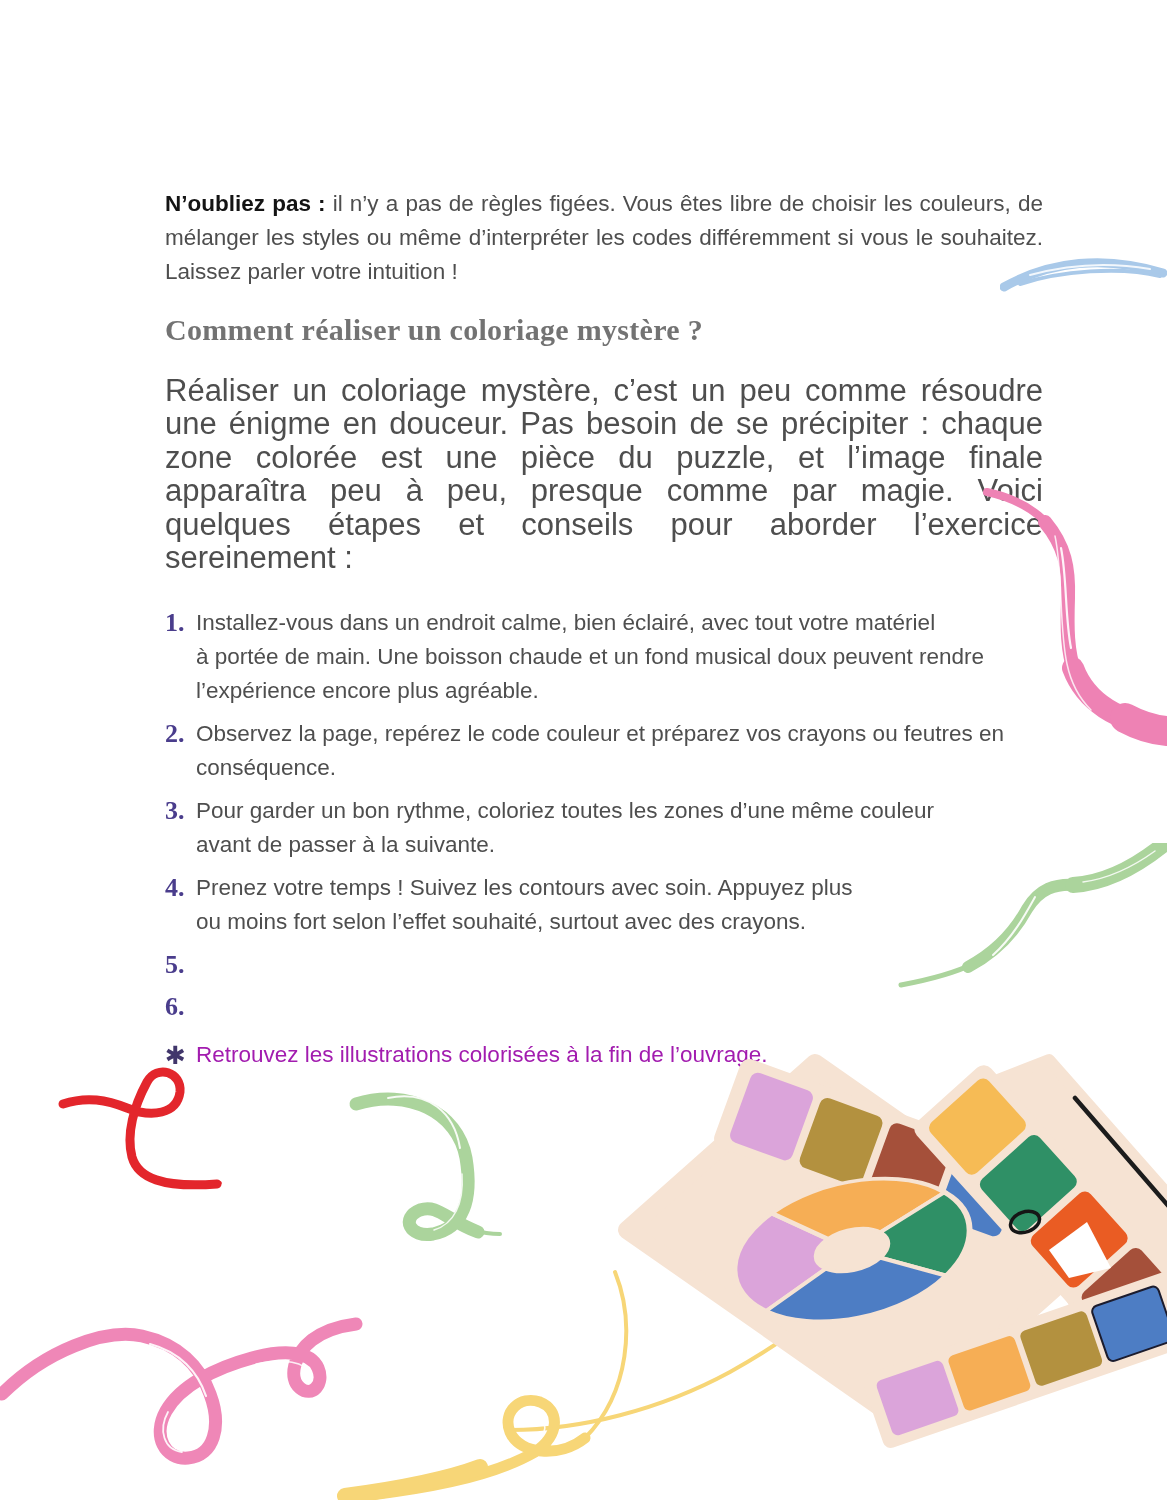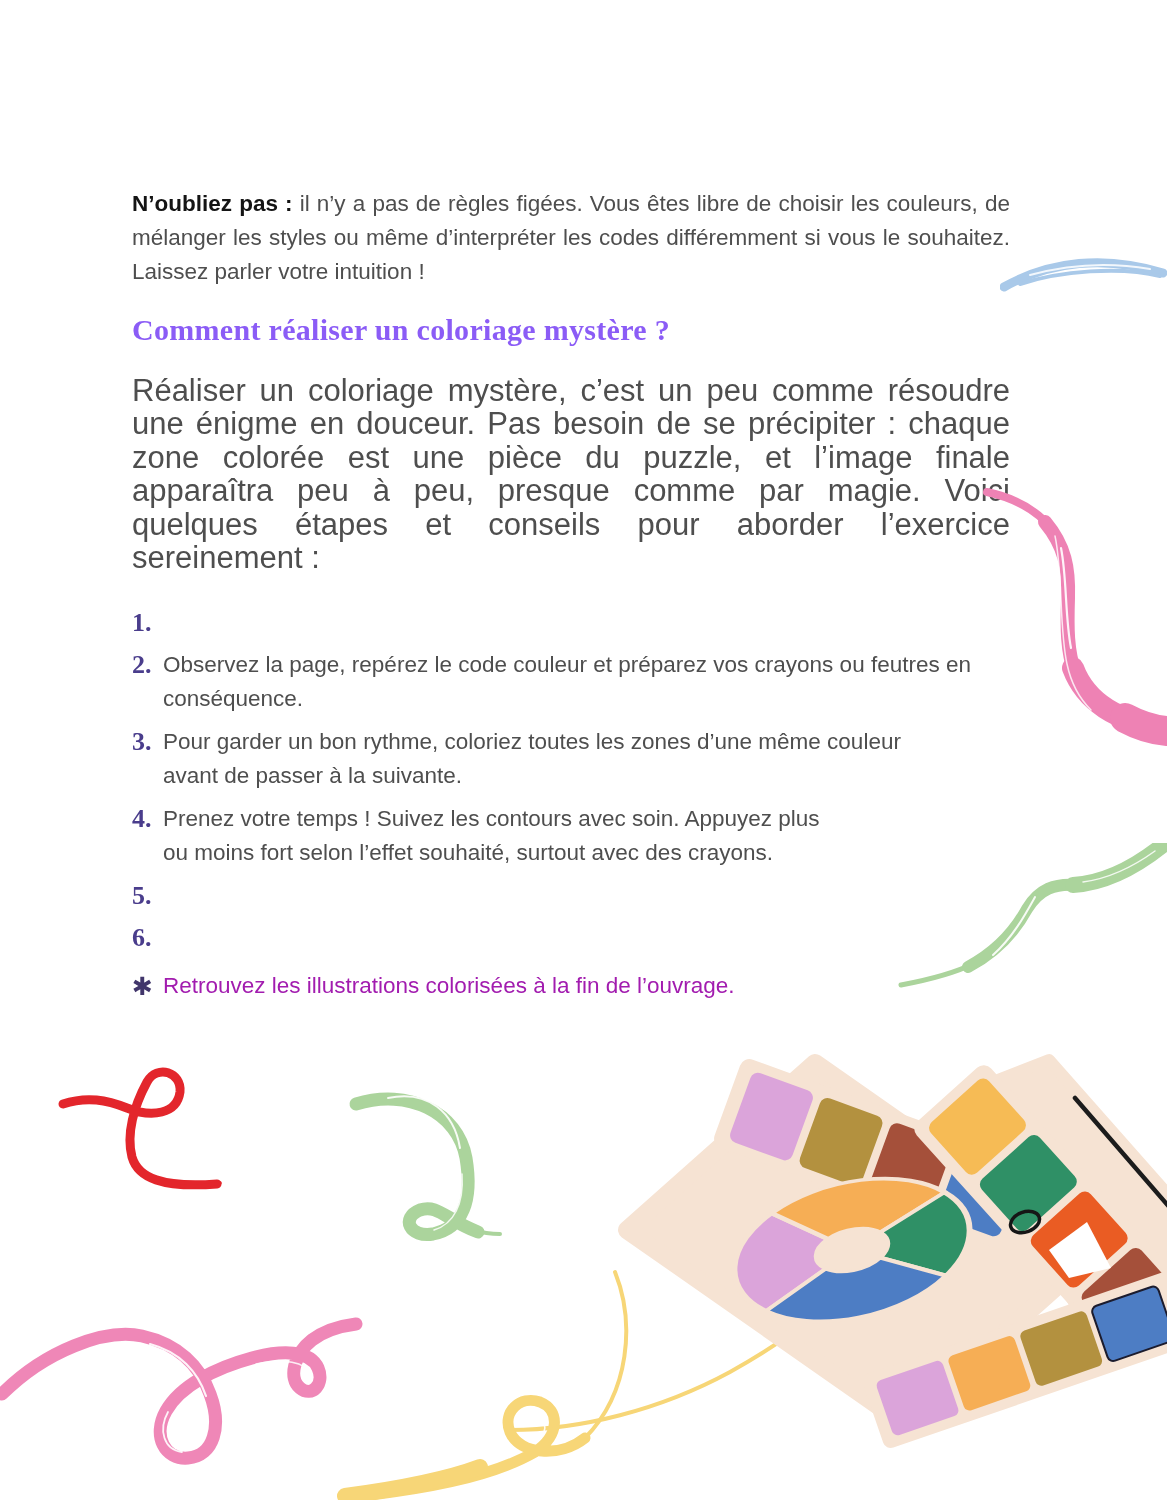--- a/index.html
+++ b/index.html
@@ -1,25 +1,25 @@
 <!DOCTYPE html>
 <html><head>
 <meta charset="utf-8">
 <style>
   html,body{margin:0;padding:0;}
   body{
     width:1167px;height:1500px;position:relative;overflow:hidden;
     background:#ffffff;font-family:"Liberation Sans",sans-serif;
   }
-  .content{position:absolute;left:132px;top:164px;width:878px;}
+  .content{position:absolute;left:165px;top:164px;width:878px;}
   .intro{font-size:22.5px;line-height:34px;color:#4e4e4e;text-align:justify;}
   .intro .b{font-weight:bold;color:#141414;}
   .heading{
     margin-top:22px;font-family:"Liberation Serif","DejaVu Serif",serif;
-    font-size:30px;line-height:38px;color:#8b5cf6;font-weight:600;letter-spacing:.3px;
+    font-size:30px;line-height:38px;color:#737373;font-weight:600;letter-spacing:.3px;
   }
   .lede{margin-top:12px;font-size:31px;line-height:33.5px;color:#4e4e4e;text-align:justify;}
   .steps{margin-top:18px;}
   .step{display:flex;margin-bottom:9px;}
   .step .num{
     flex:0 0 31px;font-family:"Liberation Serif","DejaVu Serif",serif;
     font-size:26px;line-height:33px;color:#4a3d8c;font-weight:600;
   }
   .step .txt{font-size:22.5px;line-height:34px;color:#4e4e4e;white-space:pre-line;}
   .footnote{display:flex;margin-top:16px;}
@@ -34,20 +34,23 @@
 
   <p class="intro"><span class="b">N’oubliez pas :</span><span> il n’y a pas de règles figées. Vous êtes libre de choisir les couleurs, de mélanger les styles ou même d’interpréter les codes différemment si vous le souhaitez. Laissez parler votre intuition !</span></p>
 
   <h2 class="heading">Comment réaliser un coloriage mystère ?</h2>
 
   <p class="lede">Réaliser un coloriage mystère, c’est un peu comme résoudre une énigme en douceur. Pas besoin de se précipiter : chaque zone colorée est une pièce du puzzle, et l’image finale apparaîtra peu à peu, presque comme par magie. Voici quelques étapes et conseils pour aborder l’exercice sereinement :</p>
 
   <div class="steps">
     <div class="step">
       <span class="num">1.</span>
+      <div class="txt">Installez-vous dans un endroit calme, bien éclairé, avec tout votre matériel
+à portée de main. Une boisson chaude et un fond musical doux peuvent rendre
+l’expérience encore plus agréable.</div>
     </div>
     <div class="step">
       <span class="num">2.</span>
       <div class="txt">Observez la page, repérez le code couleur et préparez vos crayons ou feutres en
 conséquence.</div>
     </div>
     <div class="step">
       <span class="num">3.</span>
       <div class="txt">Pour garder un bon rythme, coloriez toutes les zones d’une même couleur
 avant de passer à la suivante.</div>

